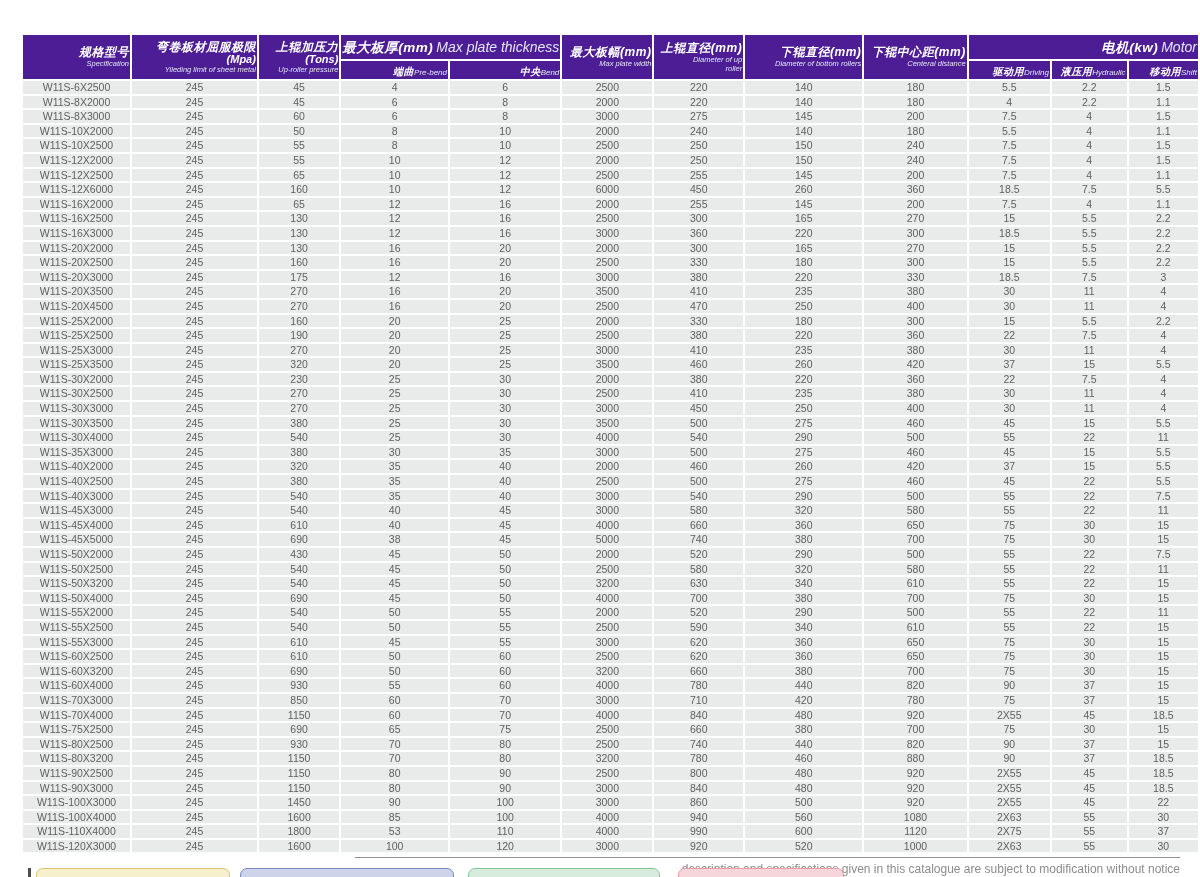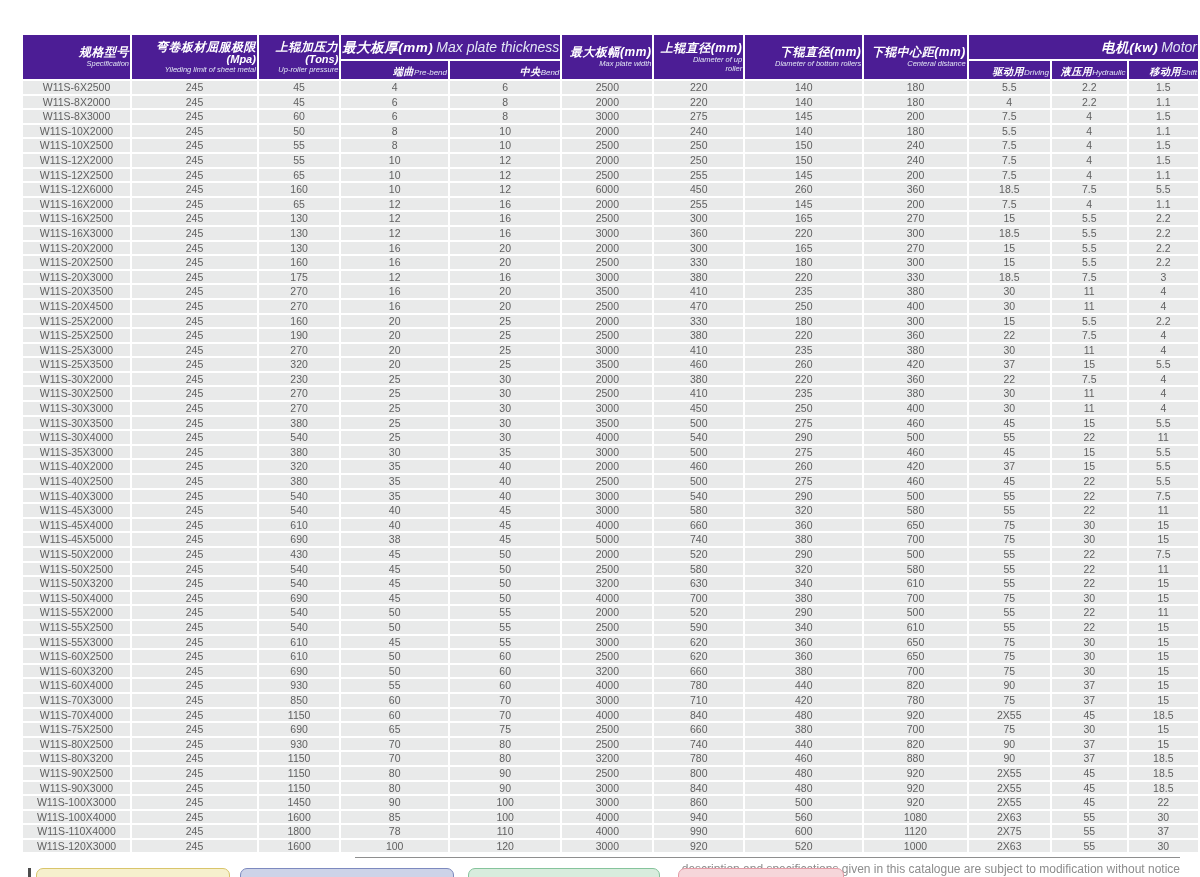--- a/index.html
+++ b/index.html
@@ -816,21 +816,21 @@
           <td>560</td>
           <td>1080</td>
           <td>2X63</td>
           <td>55</td>
           <td>30</td>
         </tr>
         <tr>
           <td>W11S-110X4000</td>
           <td>245</td>
           <td>1800</td>
-          <td>78</td>
+          <td>53</td>
           <td>110</td>
           <td>4000</td>
           <td>990</td>
           <td>600</td>
           <td>1120</td>
           <td>2X75</td>
           <td>55</td>
           <td>37</td>
         </tr>
         <tr>

